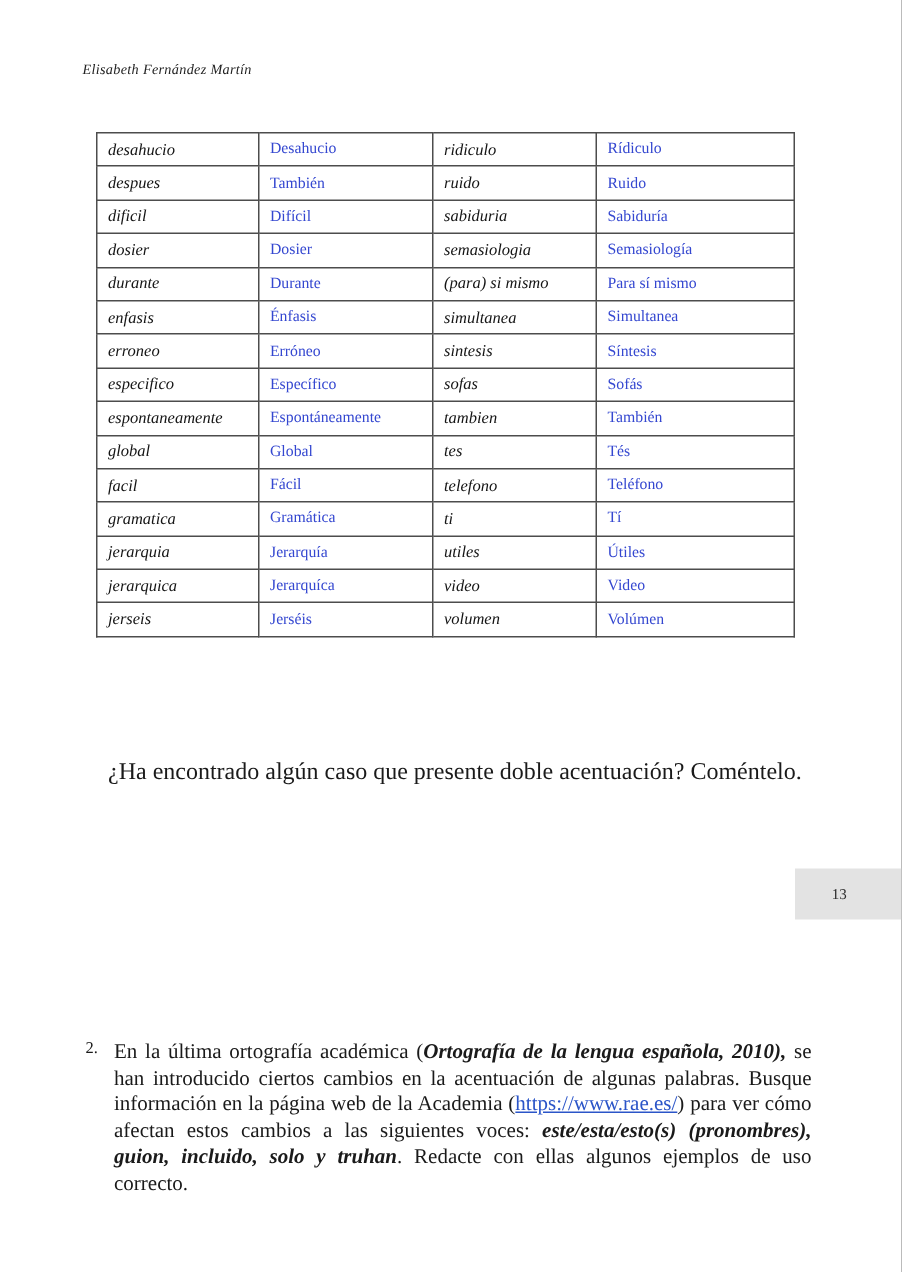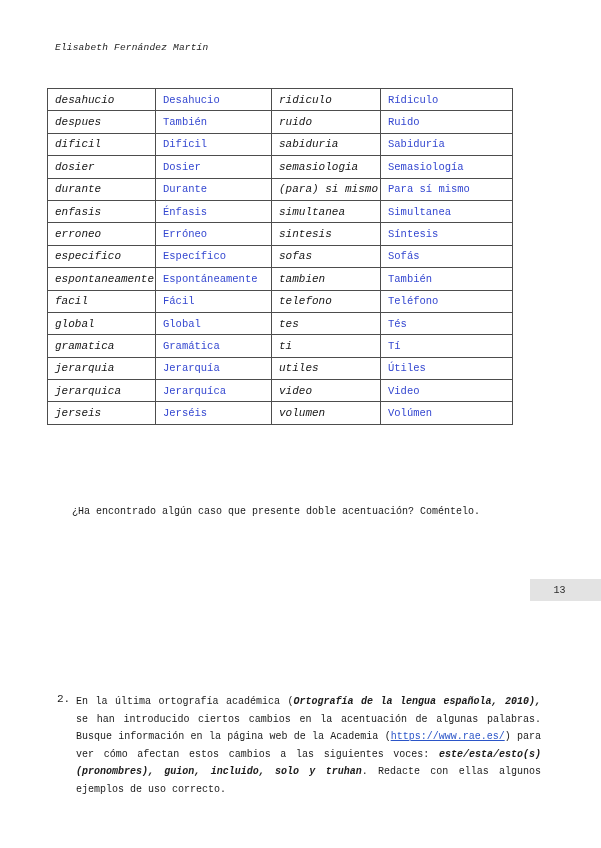--- a/index.html
+++ b/index.html
@@ -2,36 +2,36 @@
 <html><head>
 <meta charset="utf-8">
 <style>
   html, body { margin: 0; padding: 0; background: #888; }
   .page {
     position: relative;
     width: 601px;
     height: 848px;
     margin: 0 auto;
     background: #ffffff;
-    font-family: Liberation Mono, monospace;
+    font-family: Liberation Serif, serif;
     color: #1a1a1a;
     overflow: hidden;
   }
   .author-header {
     position: absolute;
     left: 55px;
     top: 42px;
     font-size: 9.5px;
     font-style: italic;
     color: #222;
     letter-spacing: 0.2px;
   }
   .accent-table {
     position: absolute;
-    left: 47px;
+    left: 64px;
     top: 88px;
     width: 465px;
     border-collapse: collapse;
     table-layout: fixed;
     border-radius: 26px;
   }
   .accent-table td {
     border: 1px solid #4d4d4d;
     height: 21.4px;
     padding: 0 4px 0 7px;
@@ -47,29 +47,29 @@
   .accent-table td.accent {
     font-style: normal;
     font-size: 10.5px;
     color: #3447d0;
   }
   .question-line {
     position: absolute;
     left: 72px;
     top: 506px;
     width: 470px;
-    font-size: 10px;
+    font-size: 16px;
     color: #1a1a1a;
   }
   .page-number-bar {
     position: absolute;
     left: 530px;
     top: 579px;
     width: 71px;
-    height: 22px;
+    height: 34px;
     background: #e3e3e3;
     display: flex;
     align-items: center;
     justify-content: center;
   }
   .page-number-bar .num {
     font-size: 10px;
     color: #2c2c2c;
     margin-right: 12px;
   }
@@ -81,21 +81,21 @@
     display: flex;
     align-items: flex-start;
   }
   .exercise-number {
     flex: 0 0 19px;
     font-size: 11px;
     color: #1a1a1a;
   }
   .exercise-text {
     flex: 1;
-    font-size: 10px;
+    font-size: 14px;
     line-height: 17.5px;
     text-align: justify;
     color: #1a1a1a;
   }
   .seg-normal { }
   .seg-bold-italic { font-weight: bold; font-style: italic; }
   a.seg-link {
     color: #2b55c8;
     text-decoration: underline;
     cursor: pointer;
@@ -164,32 +164,32 @@
           <td class="plain">sofas</td>
           <td class="accent">Sofás</td>
         </tr>
         <tr>
           <td class="plain">espontaneamente</td>
           <td class="accent">Espontáneamente</td>
           <td class="plain">tambien</td>
           <td class="accent">También</td>
         </tr>
         <tr>
+          <td class="plain">global</td>
+          <td class="accent">Global</td>
+          <td class="plain">tes</td>
+          <td class="accent">Tés</td>
+        </tr>
+        <tr>
           <td class="plain">facil</td>
           <td class="accent">Fácil</td>
           <td class="plain">telefono</td>
           <td class="accent">Teléfono</td>
         </tr>
         <tr>
-          <td class="plain">global</td>
-          <td class="accent">Global</td>
-          <td class="plain">tes</td>
-          <td class="accent">Tés</td>
-        </tr>
-        <tr>
           <td class="plain">gramatica</td>
           <td class="accent">Gramática</td>
           <td class="plain">ti</td>
           <td class="accent">Tí</td>
         </tr>
         <tr>
           <td class="plain">jerarquia</td>
           <td class="accent">Jerarquía</td>
           <td class="plain">utiles</td>
           <td class="accent">Útiles</td>

